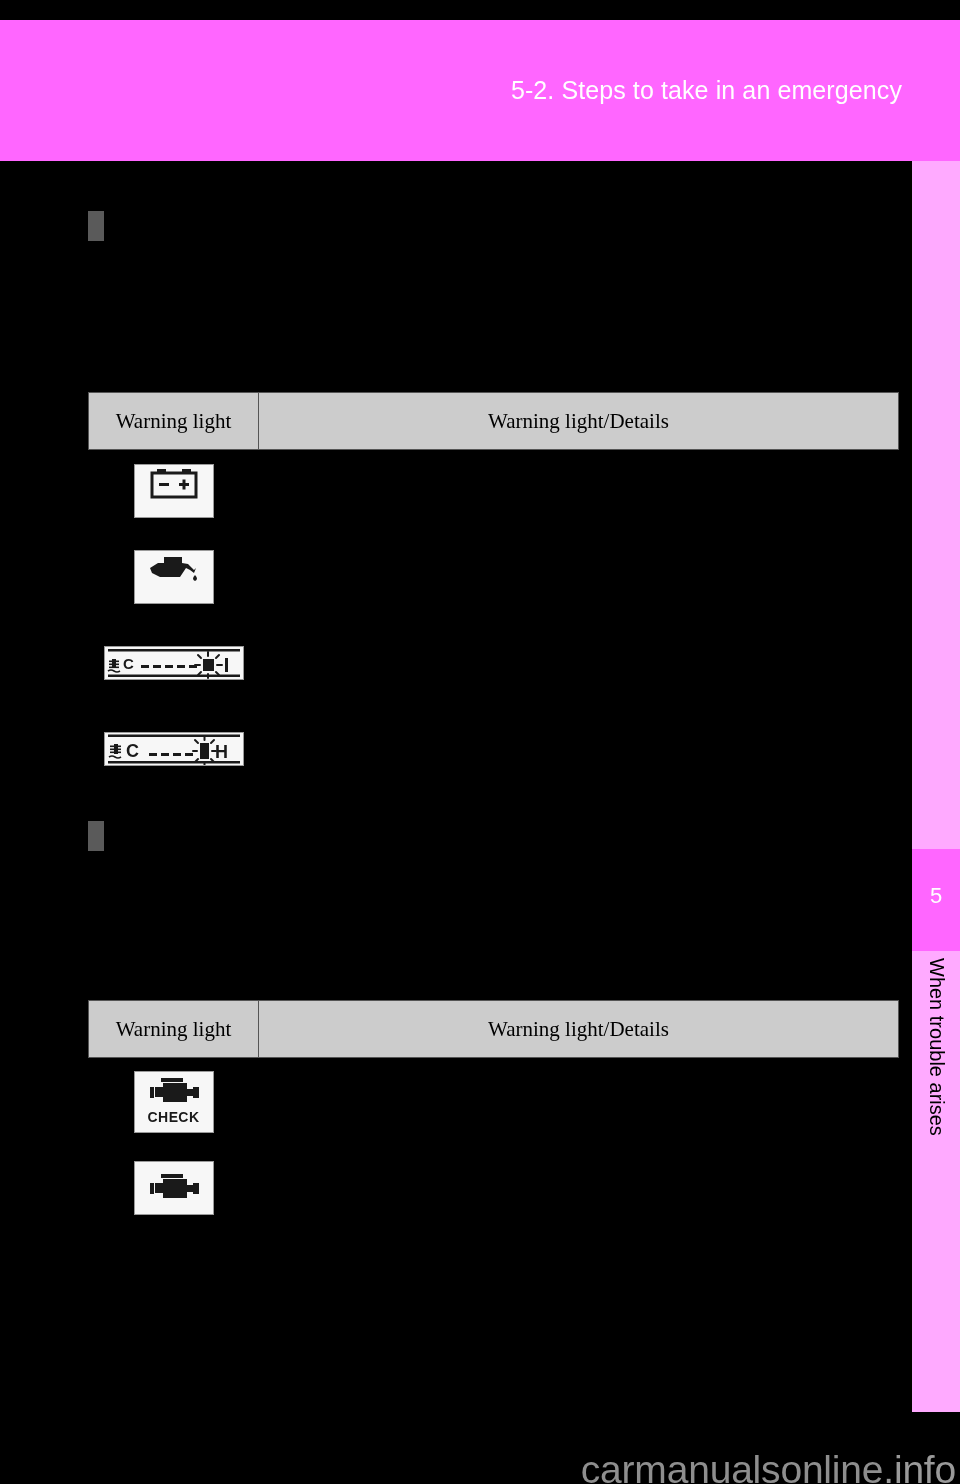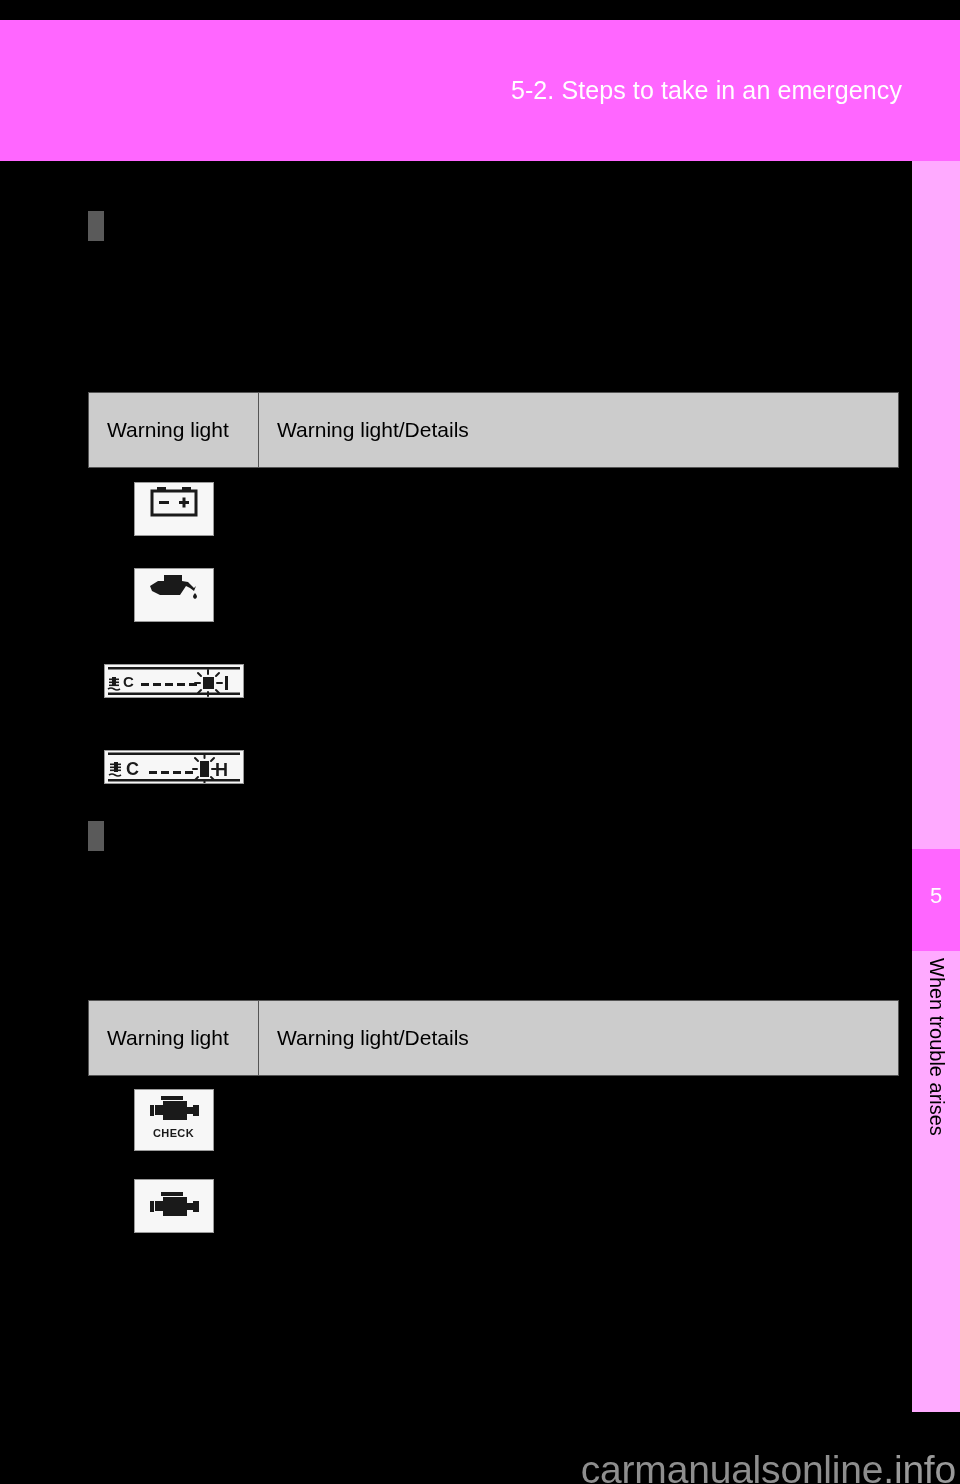--- a/index.html
+++ b/index.html
@@ -110,23 +110,24 @@
   #table-1 { top: 376px; }
   #table-2 { top: 984px; }
 
   .wtable th {
     background: #cccccc;
     color: #000000;
     font-weight: normal;
     font-size: 21px;
     height: 38px;
     border: 1px solid #555555;
-    padding: 18px;
-    text-align: left;
+    padding: 9px;
+    text-align: center;
     vertical-align: middle;
+    font-family: Liberation Serif, serif;
   }
   .wtable td {
     border: none;
     padding: 0;
     background: transparent;
   }
   .col-light { width: 170px; }
   .col-details { width: 640px; }
 
   .row-cell {
@@ -340,21 +341,21 @@
     <tbody>
 
       <tr>
         <td class="row-cell tall">
           <span class="icon-chip chip-sq-tall">
             <svg class="icon-svg" width="62" height="34" viewBox="0 0 62 34" style="margin-top:4px" aria-hidden="true">
               <rect x="18" y="2" width="22" height="4" fill="#1a1a1a"></rect>
               <path d="M12 11 L20 11 L20 7 L44 7 L44 13 L50 13 L50 11 L56 11 L56 22 L50 22 L50 20 L44 20 L44 26 L20 26 L20 21 L12 21 Z" fill="#1a1a1a"></path>
               <rect x="7" y="11" width="4" height="11" fill="#1a1a1a"></rect>
             </svg>
-            <span style="display:block;text-align:center;font-size:11px;font-weight:bold;color:#1a1a1a;letter-spacing:0.4px;margin-top:-1px;">CHECK</span>
+            <span style="display:block;text-align:center;font-size:14px;font-weight:bold;color:#1a1a1a;letter-spacing:0.4px;margin-top:-1px;">CHECK</span>
           </span>
         </td>
         <td class="row-cell tall"></td>
       </tr>
 
       <tr>
         <td class="row-cell tall">
           <span class="icon-chip chip-sq">
             <svg class="icon-svg" width="62" height="38" viewBox="0 0 62 34" style="margin-top:8px" aria-hidden="true">
               <rect x="18" y="2" width="22" height="4" fill="#1a1a1a"></rect>

